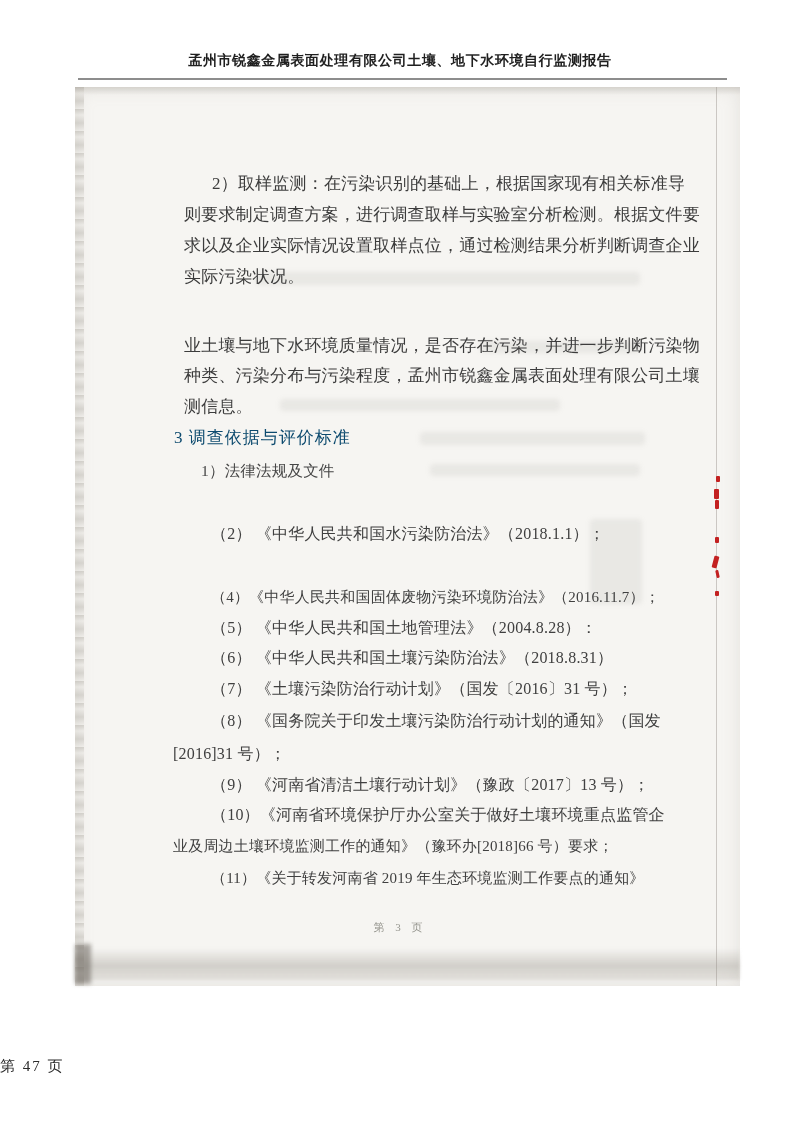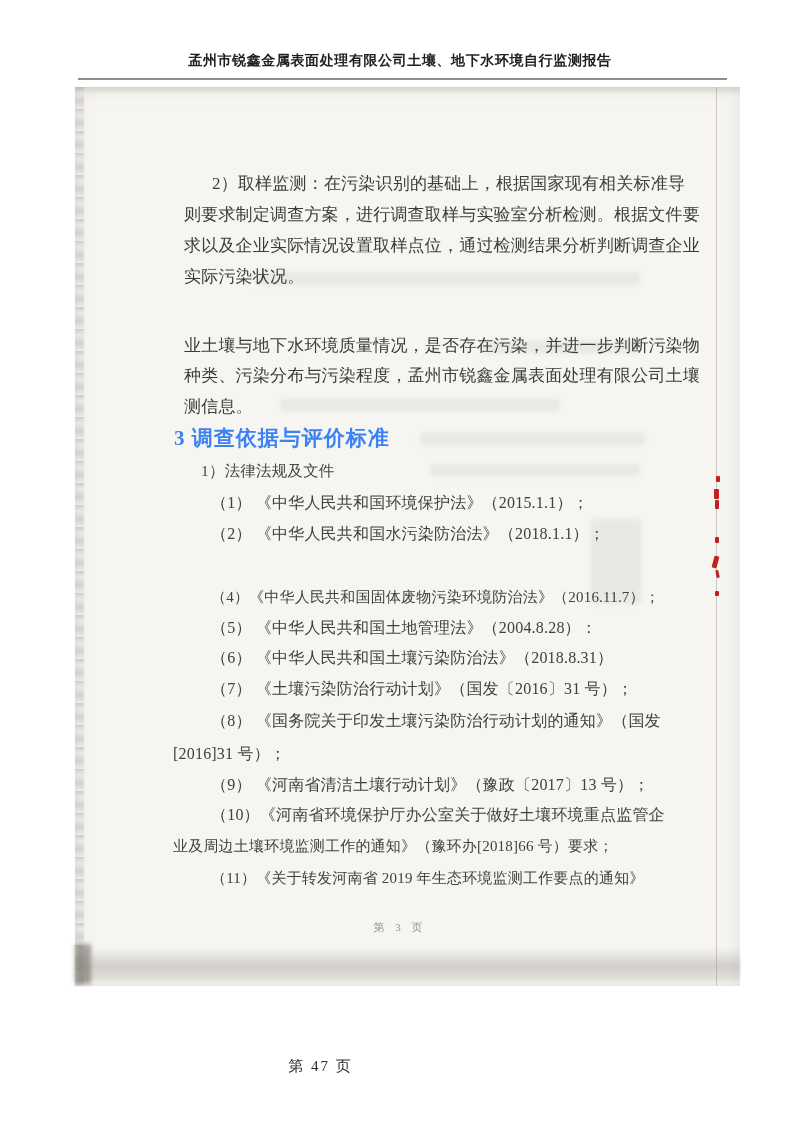--- a/index.html
+++ b/index.html
@@ -52,28 +52,28 @@
   }
   .red-mark{position:absolute;background:#c32121;border-radius:1px;}
 
   
   .tl{
     position:absolute;white-space:nowrap;color:#3c3c3c;font-size:17px;line-height:20px;
     letter-spacing:0.2px;
   }
   .tl.list{font-size:16px;color:#404040;}
   .tl.tight{font-size:15px;}
-  .tl.heading{font-size:21px;font-weight:bold;color:#3b82f6;letter-spacing:1px;}
+  .tl.heading{font-size:17px;font-weight:normal;color:#0c4a6e;letter-spacing:1px;}
   .tl.sub{font-size:15.5px;color:#464646;}
   .inner-page-num{
     position:absolute;left:0;top:920px;width:800px;text-align:center;
     font-size:11px;color:#95958e;letter-spacing:4px;
   }
   .footer-page-num{
-    position:absolute;left:0;top:1057px;width:641px;text-align:center;
+    position:absolute;left:0;top:1057px;width:641px;text-align:left;
     font-size:15px;color:#2b2b2b;letter-spacing:2px;
   }
 </style>
 </head>
 <body>
 
 <div class="stage">
 
   <div class="hdr-title">孟州市锐鑫金属表面处理有限公司土壤、地下水环境自行监测报告</div>
   <div class="hdr-rule"></div>
@@ -106,21 +106,20 @@
   <div class="tl" style="left:184px;top:236px">求以及企业实际情况设置取样点位，通过检测结果分析判断调查企业</div>
   <div class="tl" style="left:184px;top:267px">实际污染状况。</div>
 
   <div class="tl" style="left:184px;top:336px">业土壤与地下水环境质量情况，是否存在污染，并进一步判断污染物</div>
   <div class="tl" style="left:184px;top:366px">种类、污染分布与污染程度，孟州市锐鑫金属表面处理有限公司土壤</div>
   <div class="tl" style="left:184px;top:397px">测信息。</div>
 
   <div class="tl heading" style="left:174px;top:428px">3 调查依据与评价标准</div>
   <div class="tl sub" style="left:201px;top:461px">1）法律法规及文件</div>
 
-  <div class="tl list" style="left:211px;top:493px">（1） 《中华人民共和国环境保护法》（2015.1.1）；</div>
   <div class="tl list" style="left:211px;top:524px">（2） 《中华人民共和国水污染防治法》（2018.1.1）；</div>
   <div class="tl list tight" style="left:211px;top:587px">（4）《中华人民共和国固体废物污染环境防治法》（2016.11.7）；</div>
   <div class="tl list" style="left:211px;top:618px">（5） 《中华人民共和国土地管理法》（2004.8.28）：</div>
   <div class="tl list" style="left:211px;top:648px">（6） 《中华人民共和国土壤污染防治法》（2018.8.31）</div>
   <div class="tl list" style="left:211px;top:679px">（7） 《土壤污染防治行动计划》（国发〔2016〕31 号）；</div>
   <div class="tl list" style="left:211px;top:711px">（8） 《国务院关于印发土壤污染防治行动计划的通知》（国发</div>
   <div class="tl list" style="left:173px;top:744px">[2016]31 号）；</div>
   <div class="tl list" style="left:211px;top:775px">（9） 《河南省清洁土壤行动计划》（豫政〔2017〕13 号）；</div>
   <div class="tl list" style="left:211px;top:805px">（10）《河南省环境保护厅办公室关于做好土壤环境重点监管企</div>
   <div class="tl list tight" style="left:173px;top:836px">业及周边土壤环境监测工作的通知》（豫环办[2018]66 号）要求；</div>

